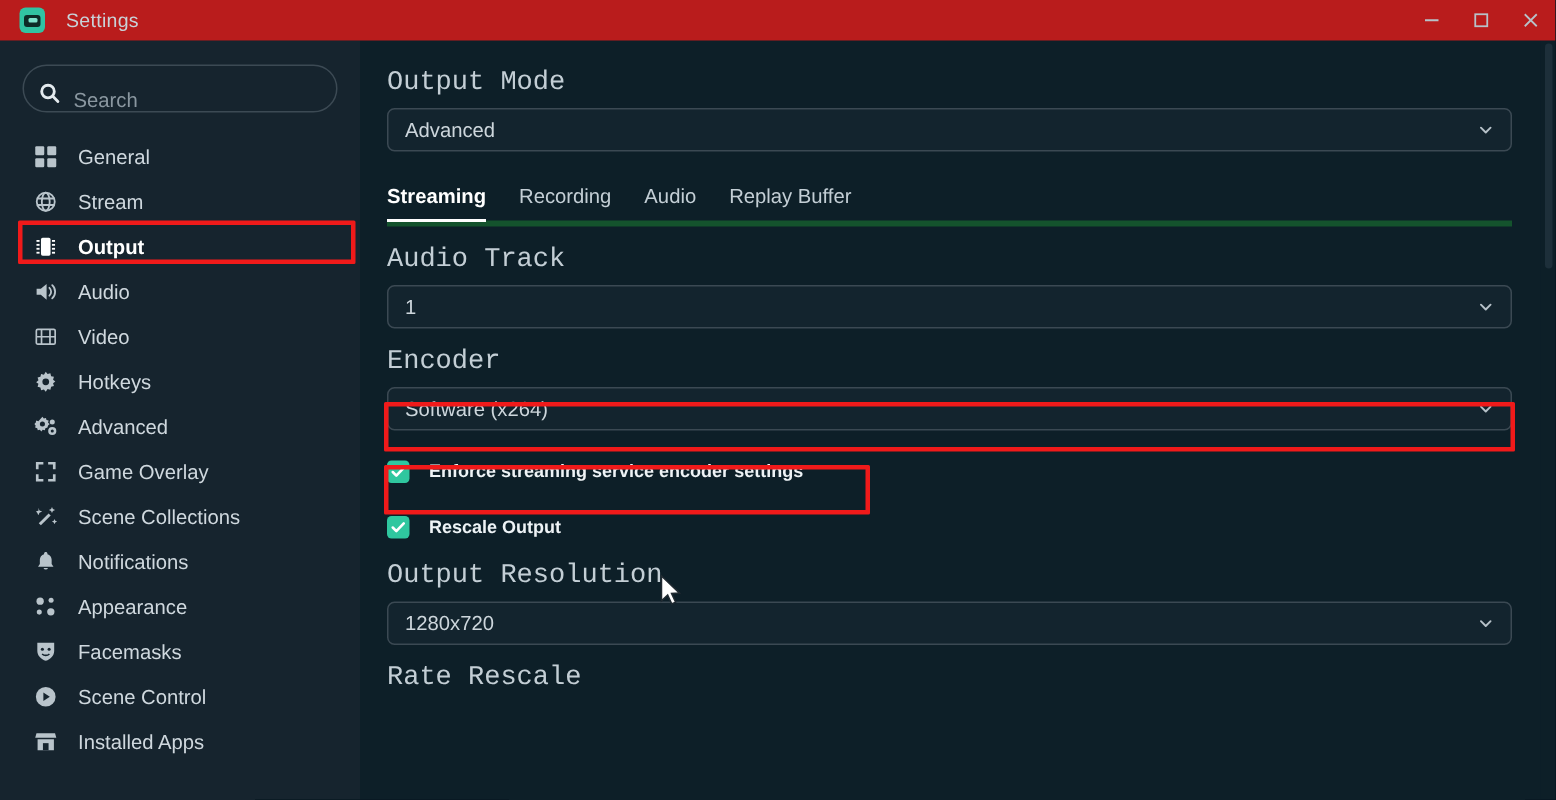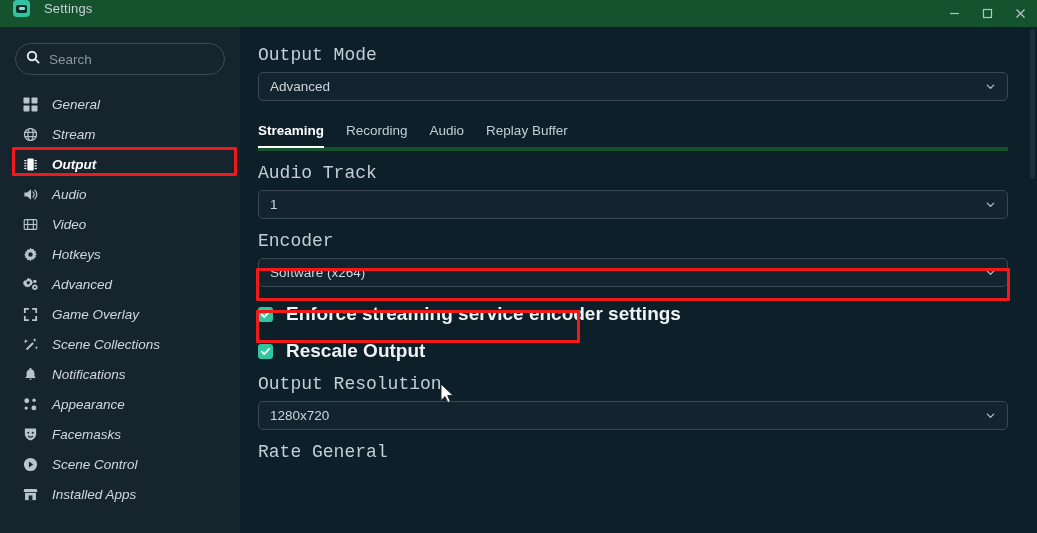--- a/index.html
+++ b/index.html
@@ -13,23 +13,23 @@
     width: 1037px; height: 533px;
     position: relative;
     background: #0d1f28;
     display: flex;
     flex-direction: column;
   }
 
   
   .titlebar {
     height: 27px;
-    background: #14532d;
-    display: flex;
-    align-items: flex-start;
+    background: #b91c1c;
+    display: flex;
+    align-items: center;
     flex: 0 0 27px;
     position: relative;
     z-index: 5;
   }
   .titlebar-left { display: flex; align-items: center; padding-left: 13px; gap: 14px; }
   .app-icon {
     width: 17px; height: 17px;
     background: #31c3a2;
     border-radius: 4px;
     display: flex; align-items: center; justify-content: center;
@@ -82,37 +82,37 @@
     background: #16242e;
     padding-top: 16px;
     position: relative;
   }
   .search-wrap {
     margin: 0 15px 14px 15px;
     height: 32px;
     border: 1px solid #3c4a54;
     border-radius: 16px;
     display: flex;
-    align-items: center;
-    padding: 10px 10px;
+    align-items: flex-end;
+    padding: 0 10px;
     gap: 9px;
   }
   .search-wrap svg { flex: 0 0 auto; }
   .search-input {
     background: transparent;
     border: none;
     outline: none;
     color: #d7dfe4;
     font-size: 13.5px;
     font-family: "Liberation Sans", sans-serif;
     width: 100%;
   }
   .search-input::placeholder { color: #8a97a0; }
 
-  .nav-list { display: flex; flex-direction: column; font-style: italic; }
+  .nav-list { display: flex; flex-direction: column; }
   .nav-item {
     height: 30px;
     display: flex;
     align-items: center;
     gap: 13px;
     padding-left: 22px;
     color: #cfd8de;
     font-size: 13.5px;
     position: relative;
   }
@@ -191,21 +191,21 @@
   }
   .checkbox {
     width: 15px; height: 15px;
     border-radius: 3px;
     background: #2fc79f;
     display: flex; align-items: center; justify-content: center;
     flex: 0 0 15px;
   }
   .checkrow .clabel {
     color: #eef3f6;
-    font-size: 19px;
+    font-size: 12px;
     font-weight: bold;
   }
 
   
   .annot {
     position: absolute;
     border: 3px solid #f01a1a;
     pointer-events: none;
     z-index: 20;
     border-radius: 1px;
@@ -517,21 +517,21 @@
         <div class="field-label" style="margin-top:12px;">Output Resolution</div>
         <div class="select-box">
           <span>1280x720</span>
           <span class="chev">
             <svg width="11" height="11" viewBox="0 0 12 12" fill="none" stroke="currentColor" stroke-width="1.4" stroke-linecap="round" stroke-linejoin="round">
                 <polyline points="2.5,4.5 6,8 9.5,4.5"></polyline>
               </svg>
           </span>
         </div>
 
-        <div class="field-label mt12">Rate General</div>
+        <div class="field-label mt12">Rate Rescale</div>
 
 
       </div>
 
       <div class="scrollbar">
         <div class="scrollthumb"></div>
       </div>
     </div>
   </div>
 

